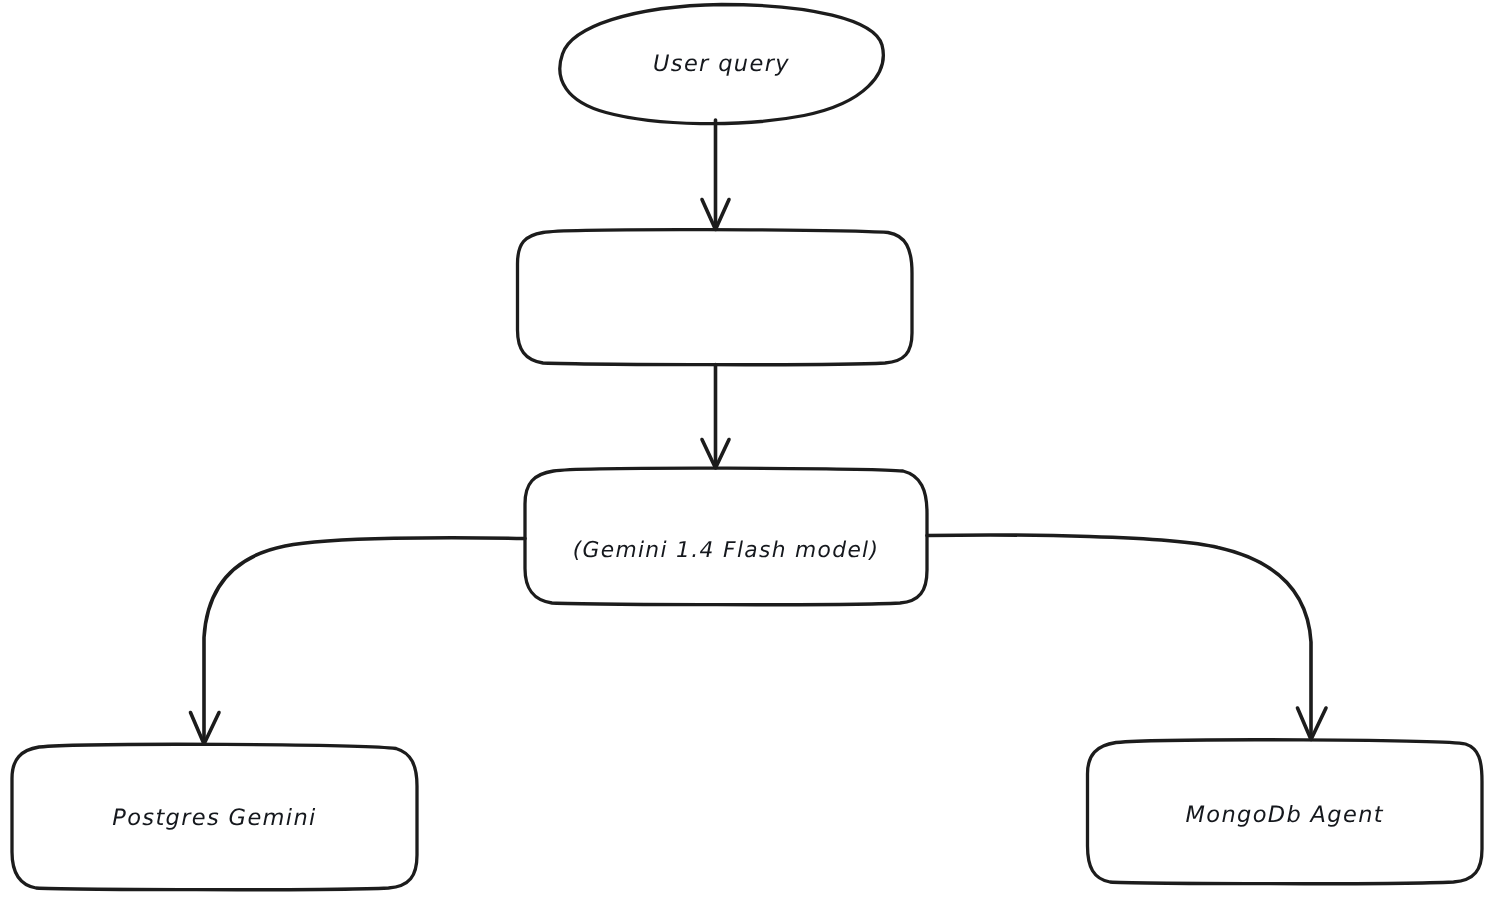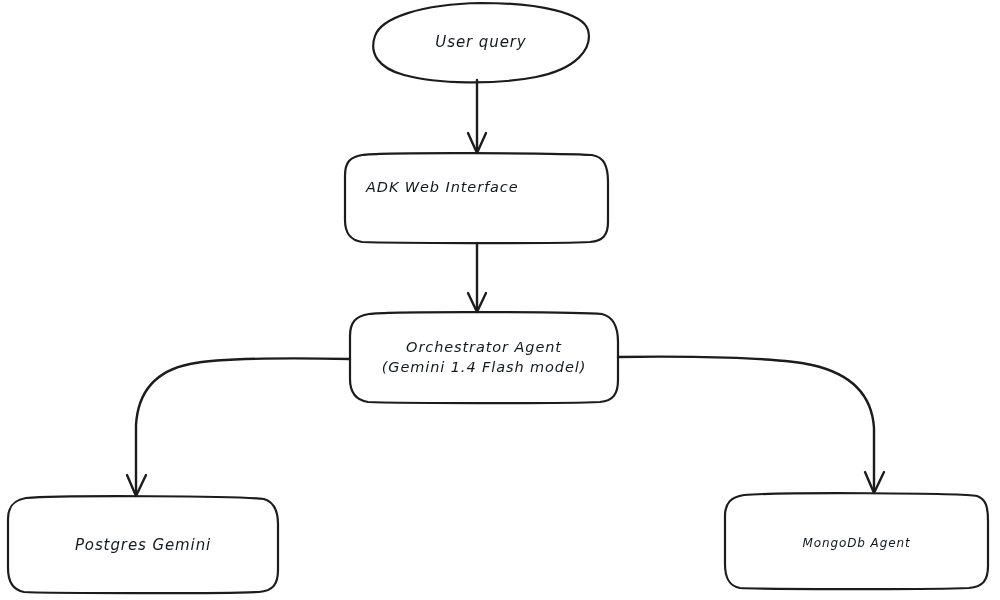--- a/index.html
+++ b/index.html
@@ -79,21 +79,21 @@
   }
   .lbl-orchestrator {
     left: 350px; top: 337px; width: 268px;
   }
   .lbl-postgres {
     left: 8px; top: 535px; width: 270px;
     font-size: 15px;
   }
   .lbl-mongo {
     left: 725px; top: 533px; width: 263px;
-    font-size: 12px;
+    font-size: 15px;
   }
 </style>
 </head>
 <body>
 
 <div id="diagram-root">
 
   <svg class="canvas" viewBox="0 0 1000 600" xmlns="http://www.w3.org/2000/svg">
 
     <path class="node-shape" d="M 481 3
@@ -166,21 +166,21 @@
                C 680 356 780 357 812 365
                C 852 374 872 396 874 428
                L 874 491"></path>
       <path class="edge-head" d="M 865 472 L 874 493 L 884 472"></path>
     </g>
 
   </svg>
 
   <div class="node-label label-center lbl-user-query">User query</div>
 
-  <div class="node-label label-left lbl-adk"><span>ADK Web Interface</span><br></div>
+  <div class="node-label label-left lbl-adk"><br></div>
 
-  <div class="node-label label-center lbl-orchestrator"><span>Orchestrator Agent</span><br><span>(Gemini 1.4 Flash model)</span></div>
+  <div class="node-label label-center lbl-orchestrator"><br><span>(Gemini 1.4 Flash model)</span></div>
 
   <div class="node-label label-center lbl-postgres">Postgres Gemini</div>
 
   <div class="node-label label-center lbl-mongo">MongoDb Agent</div>
 
 </div>
 
 </body></html>

